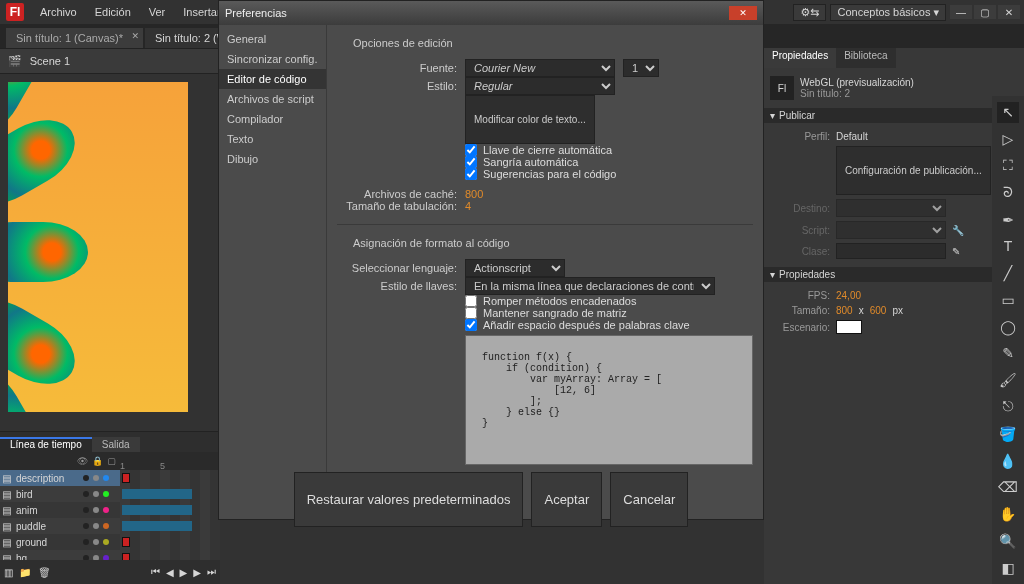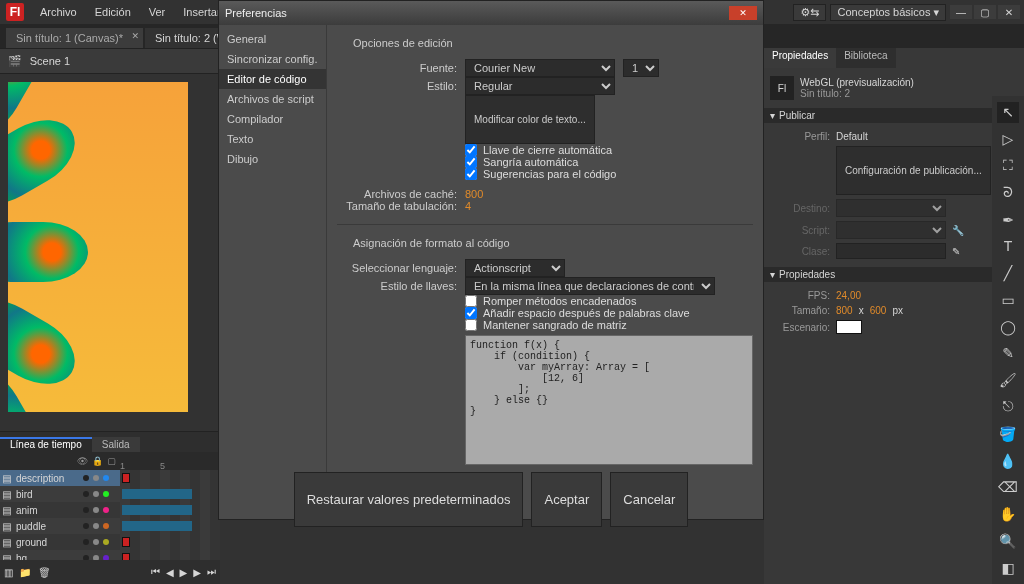--- a/index.html
+++ b/index.html
@@ -79,26 +79,26 @@
 .dialog-title .close-x{ margin-left:auto; width:28px; height:14px; background:#c8402a; color:#fff; display:flex; align-items:center; justify-content:center; font-size:9px;}
 .dialog-body{ flex:1; display:flex; overflow:hidden;}
 .dlg-side{ width:108px; background:#4b4b4b; border-right:1px solid #3a3a3a; padding-top:4px;}
 .dlg-side-item{ padding:4px 8px; font-size:11px; color:#ccc;}
 .dlg-side-item.sel{ background:#343434; color:#fff;}
 .dlg-main{ flex:1; padding:8px 10px; font-size:11px; color:#ddd; overflow:hidden;}
 .section-title{ margin:4px 16px 10px; font-size:11px; color:#ccc;}
 .frow{ display:flex; align-items:center; gap:8px; margin:0 0;}
 .frow label{ width:120px; text-align:right; color:#ccc;}
 select, input[type=text]{ background:#2c2c2c; border:1px solid #222; color:#ccc; font-size:11px; padding:1px 4px;}
-.sel-wide{ width:150px;} .sel-num{ width:36px;}
+.sel-wide{ width:150px;font-style:italic;} .sel-num{ width:36px;}
 .chk{ margin-left:128px; display:flex; align-items:center; gap:6px;}
 input[type=checkbox]{ width:12px; height:12px;}
 .cache-val{ color:#e08a2a;}
 .hr{ height:1px; background:#3a3a3a; margin:12px 0;}
-.preview-box{ margin-left:0px; margin-top:4px; width:300px; height:130px; background:#aaa; color:#222; font-family:"Courier New", monospace; font-size:10px; padding:4px; white-space:pre; border:1px solid #666;}
+.preview-box{ margin-left:0px; margin-top:4px; width:300px; height:130px; background:#aaa; color:#222; font-family:"Courier New", monospace; font-size:10px; padding:16px; white-space:pre; border:1px solid #666;}
 .dlg-buttons{ height:40px; display:flex; align-items:center; justify-content:center; gap:8px; background:#4b4b4b;}
 .dlg-btn{ background:#3a3a3a; border:1px solid #222; padding:19px 12px; font-size:13px; color:#ddd;}
 </style>
 </head>
 <body>
 
 <div class="menubar">
   <div class="logo">Fl</div>
   <span class="menu-item">Archivo</span>
   <span class="menu-item">Edición</span>
@@ -388,26 +388,26 @@
       </div>
       <div class="frow">
         <label>Estilo de llaves:</label>
         <select style="width:250px"><option>En la misma línea que declaraciones de control</option></select>
       </div>
       <div class="chk">
           <input type="checkbox" style="">
           <span>Romper métodos encadenados</span>
         </div>
       <div class="chk">
+          <input type="checkbox" style="">
+          <span>Mantener sangrado de matriz</span>
+        </div>
+      <div class="chk">
           <input type="checkbox" checked="" style="">
           <span>Añadir espacio después de palabras clave</span>
-        </div>
-      <div class="chk">
-          <input type="checkbox" style="">
-          <span>Mantener sangrado de matriz</span>
         </div>
 
       <div class="frow" style="margin-left:128px">
         <div class="preview-box">function f(x) {
     if (condition) {
         var myArray: Array = [
             [12, 6]
         ];
     } else {}
 }</div>

